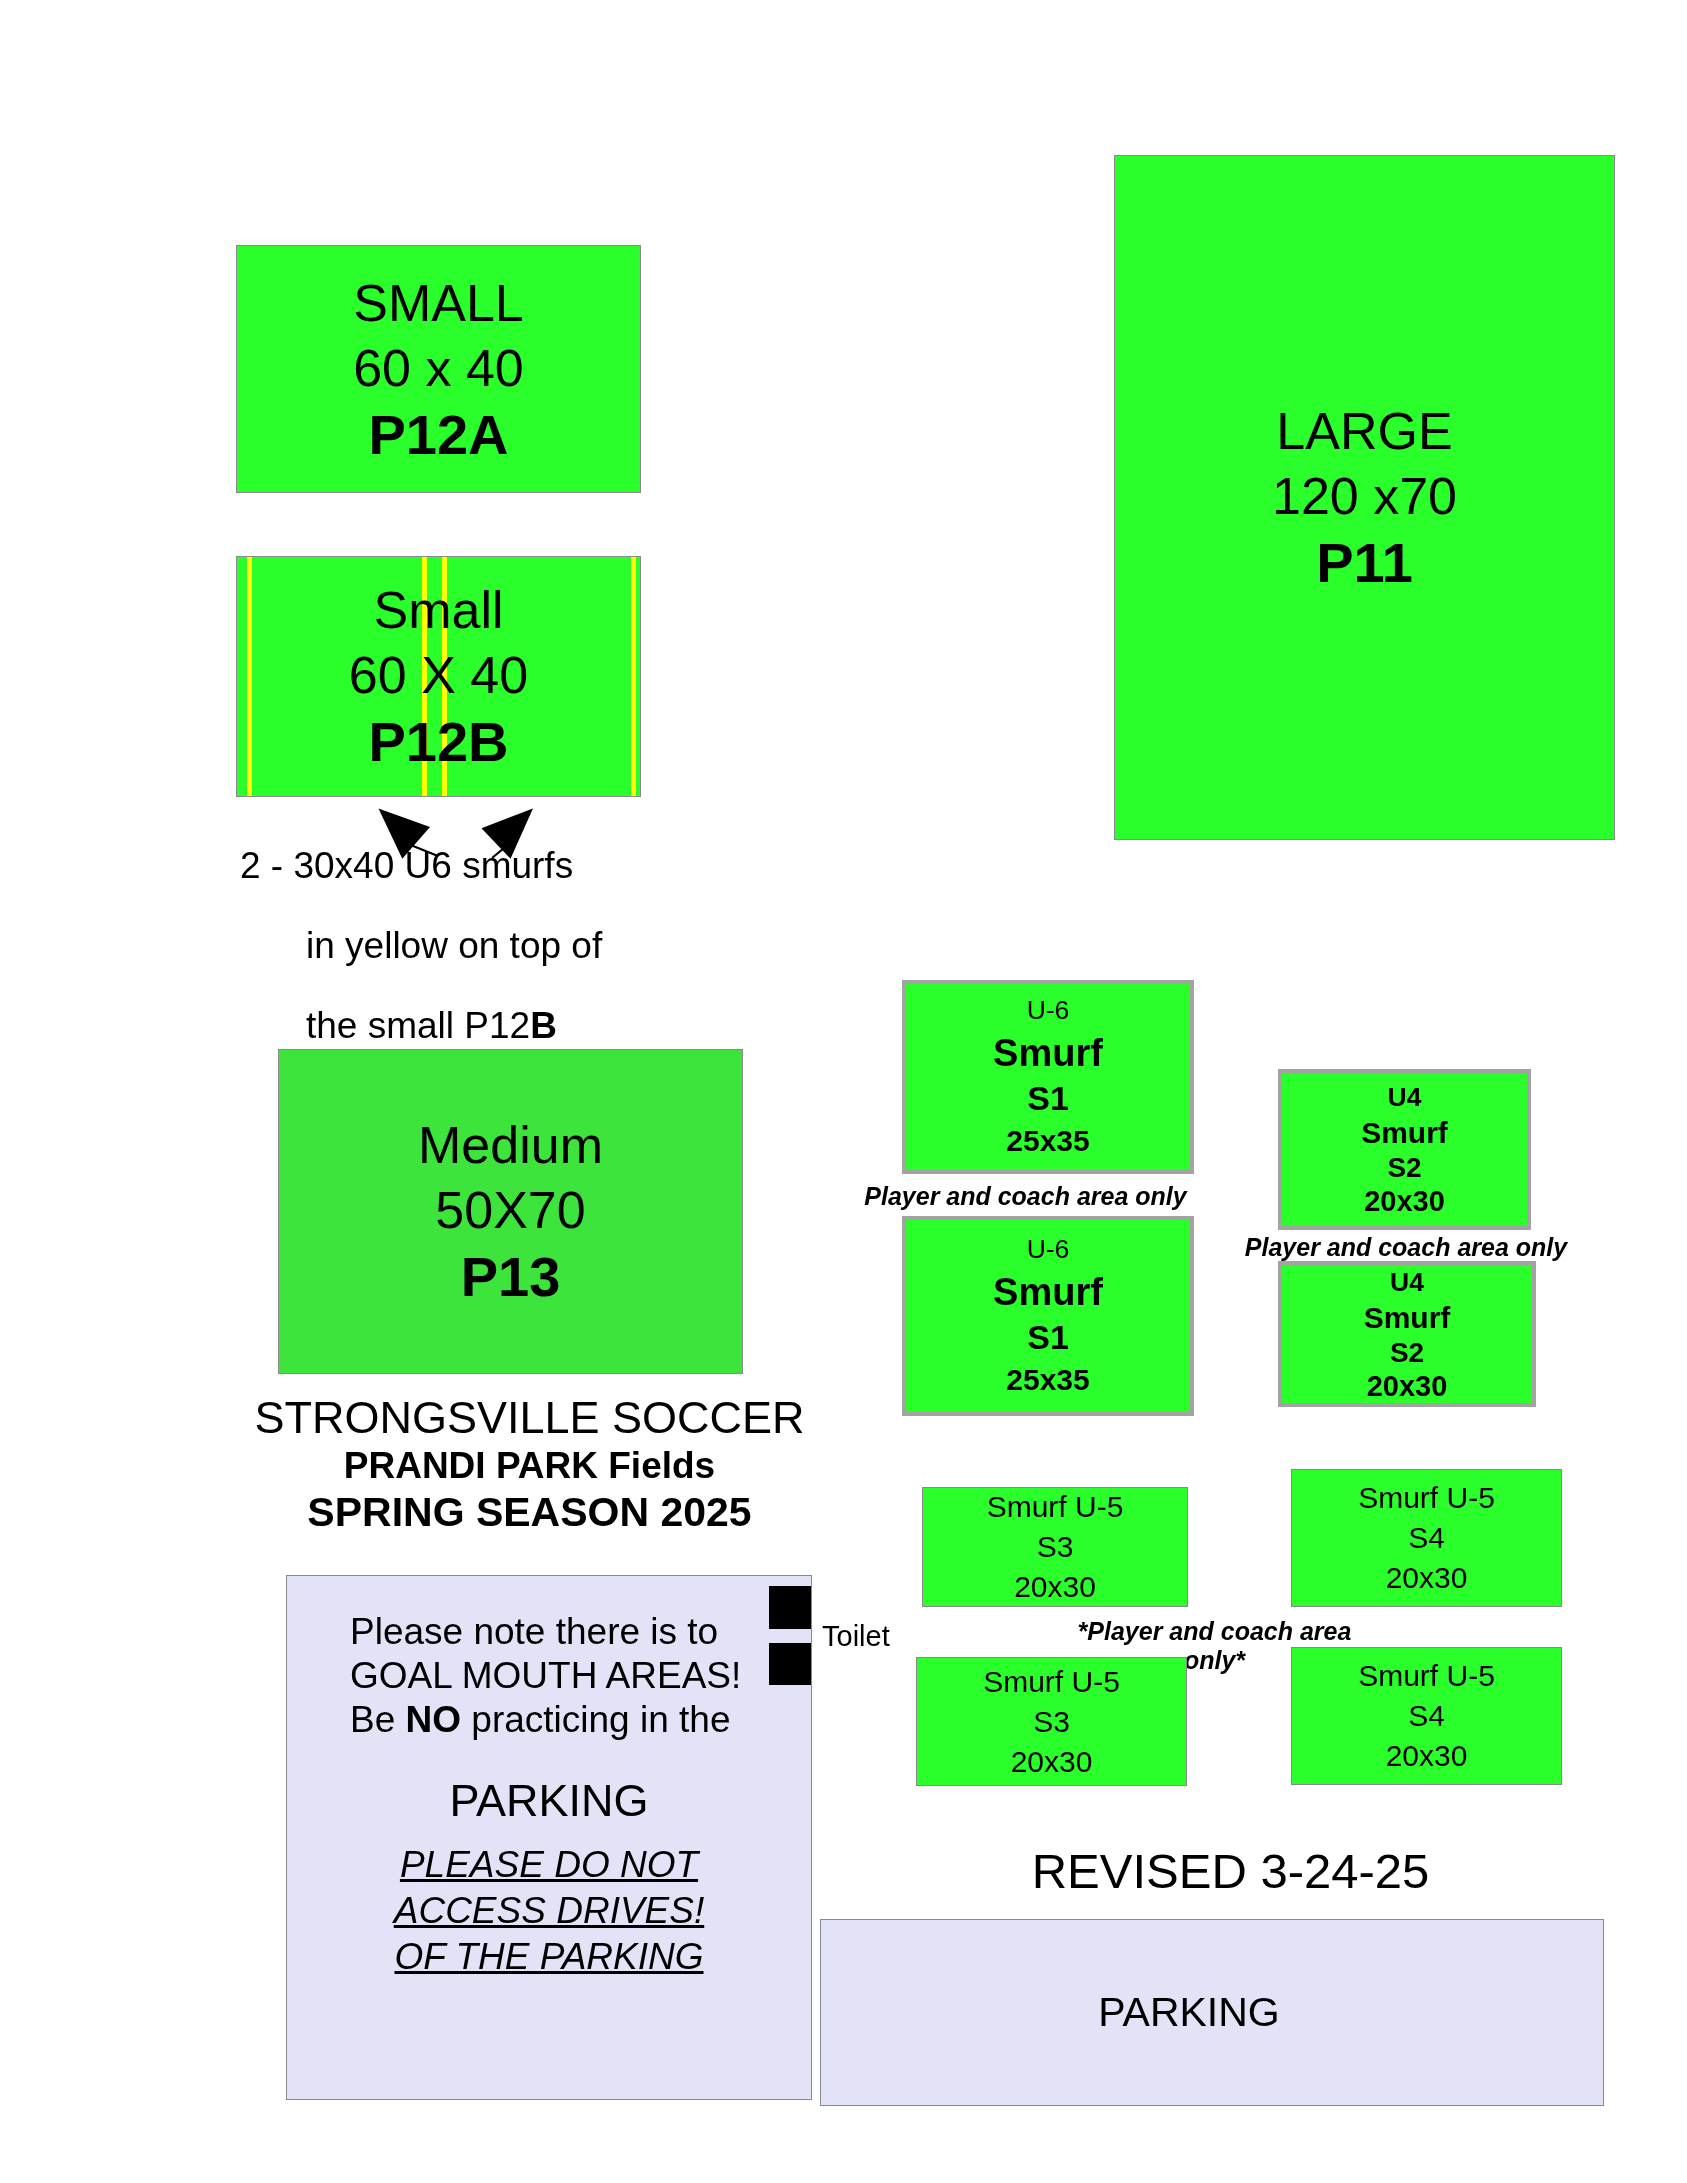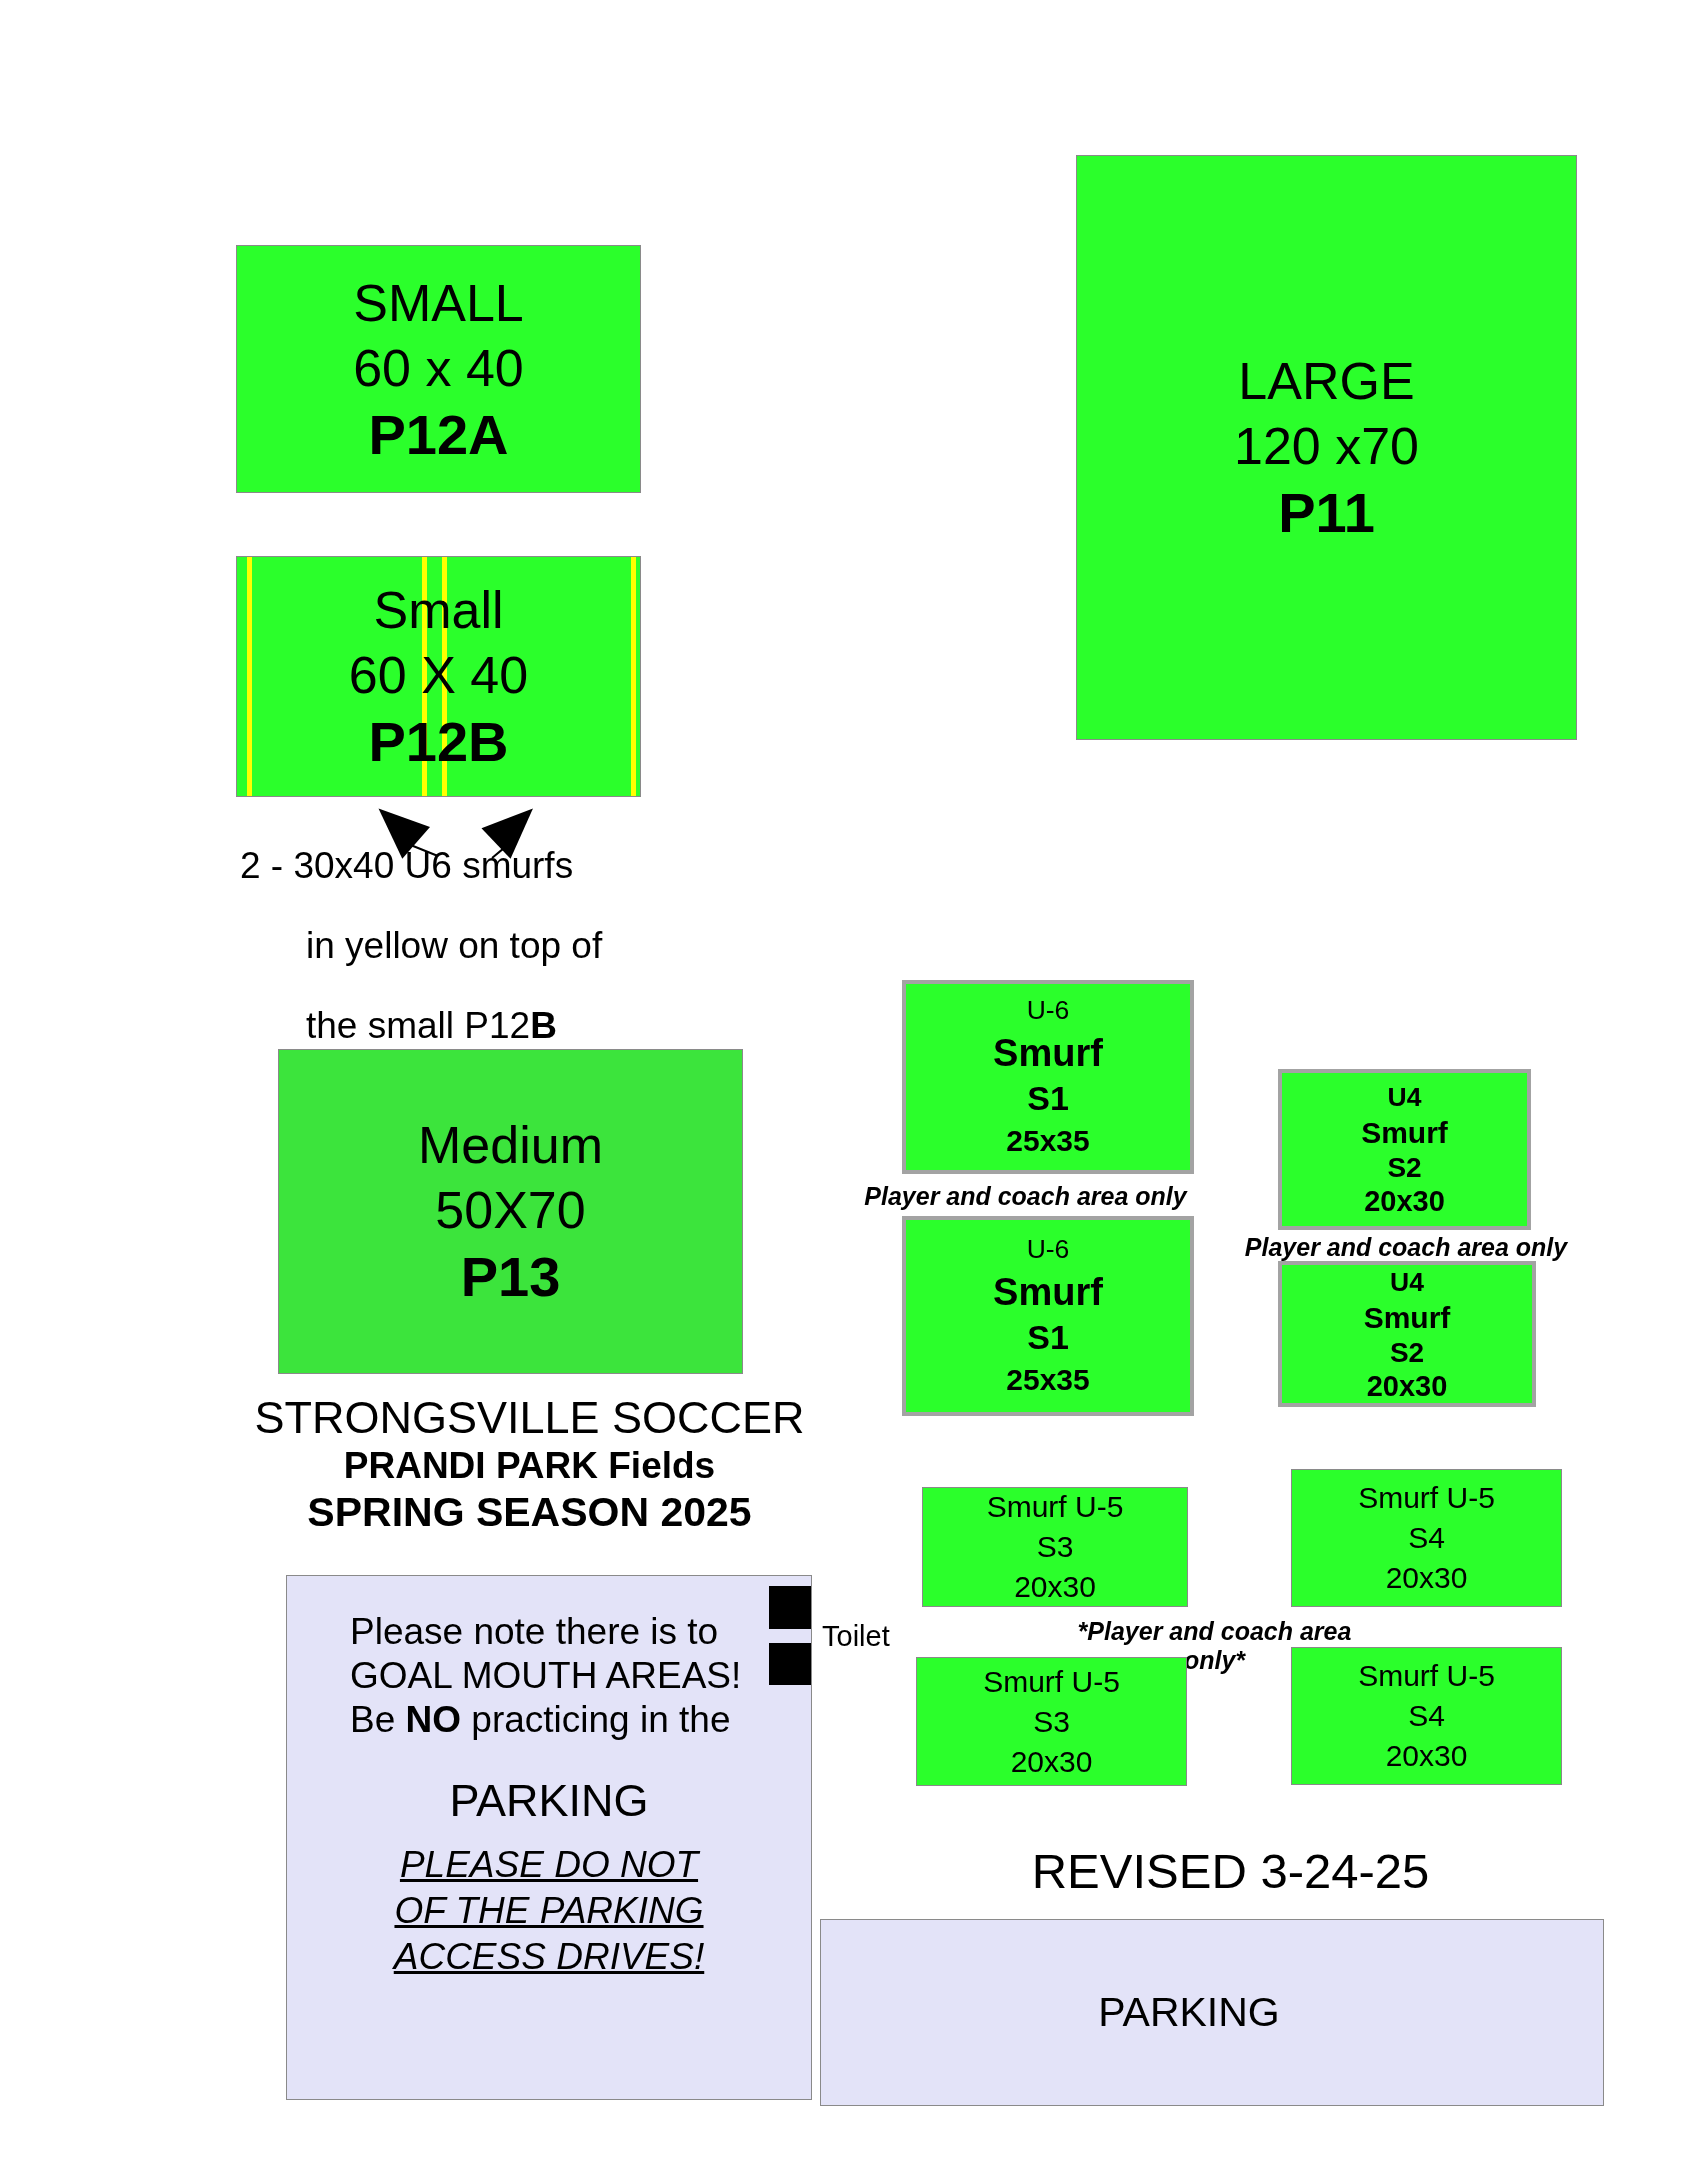--- a/index.html
+++ b/index.html
@@ -9,21 +9,21 @@
   
   .field{position:absolute;display:flex;flex-direction:column;
          justify-content:center;text-align:center;box-sizing:border-box;}
   .gray-border{border:1.3px solid #8a8a8a;}
   .yellow-border{border:4px solid #a3a3a3;}
   .bright{background:#2bff2b;}
   .medium{background:#3ce43c;}
 
   #p12a{left:236px;top:245px;width:405px;height:248px;}
   #p12b{left:236px;top:556px;width:405px;height:241px;}
-  #p11 {left:1076px;top:155px;width:501px;height:585px;}
+  #p11 {left:1114px;top:155px;width:501px;height:685px;}
   #p13 {left:278px;top:1049px;width:465px;height:325px;}
 
   .big-field .fname,.big-field .fsize{font-size:52px;line-height:65px;}
   .big-field .fcode{font-size:56px;line-height:67px;font-weight:bold;}
 
   
   .stripe{position:absolute;top:0;bottom:0;width:5.3px;background:#ffff00;z-index:0;}
   #p12b .ftext{position:relative;z-index:1;}
 
   
@@ -199,22 +199,22 @@
 
   <div id="notice-box">
     <div class="goal-note">
       <div>Please note there is to</div>
       <div>GOAL MOUTH AREAS!</div>
       <div><span>Be </span><b>NO</b><span> practicing in the</span></div>
     </div>
     <div class="pk-head">PARKING</div>
     <div class="warn">
       <span>PLEASE DO NOT</span>
+      <span>ACCESS DRIVES!</span>
       <span>OF THE PARKING</span>
-      <span>ACCESS DRIVES!</span>
     </div>
   </div>
 
   <div id="toilet-sq1" class="toilet-sq"></div>
   <div id="toilet-sq2" class="toilet-sq"></div>
   <div id="toilet-label">Toilet</div>
 
   <div id="revised">REVISED 3-24-25</div>
 
   <div id="parking-lot">

